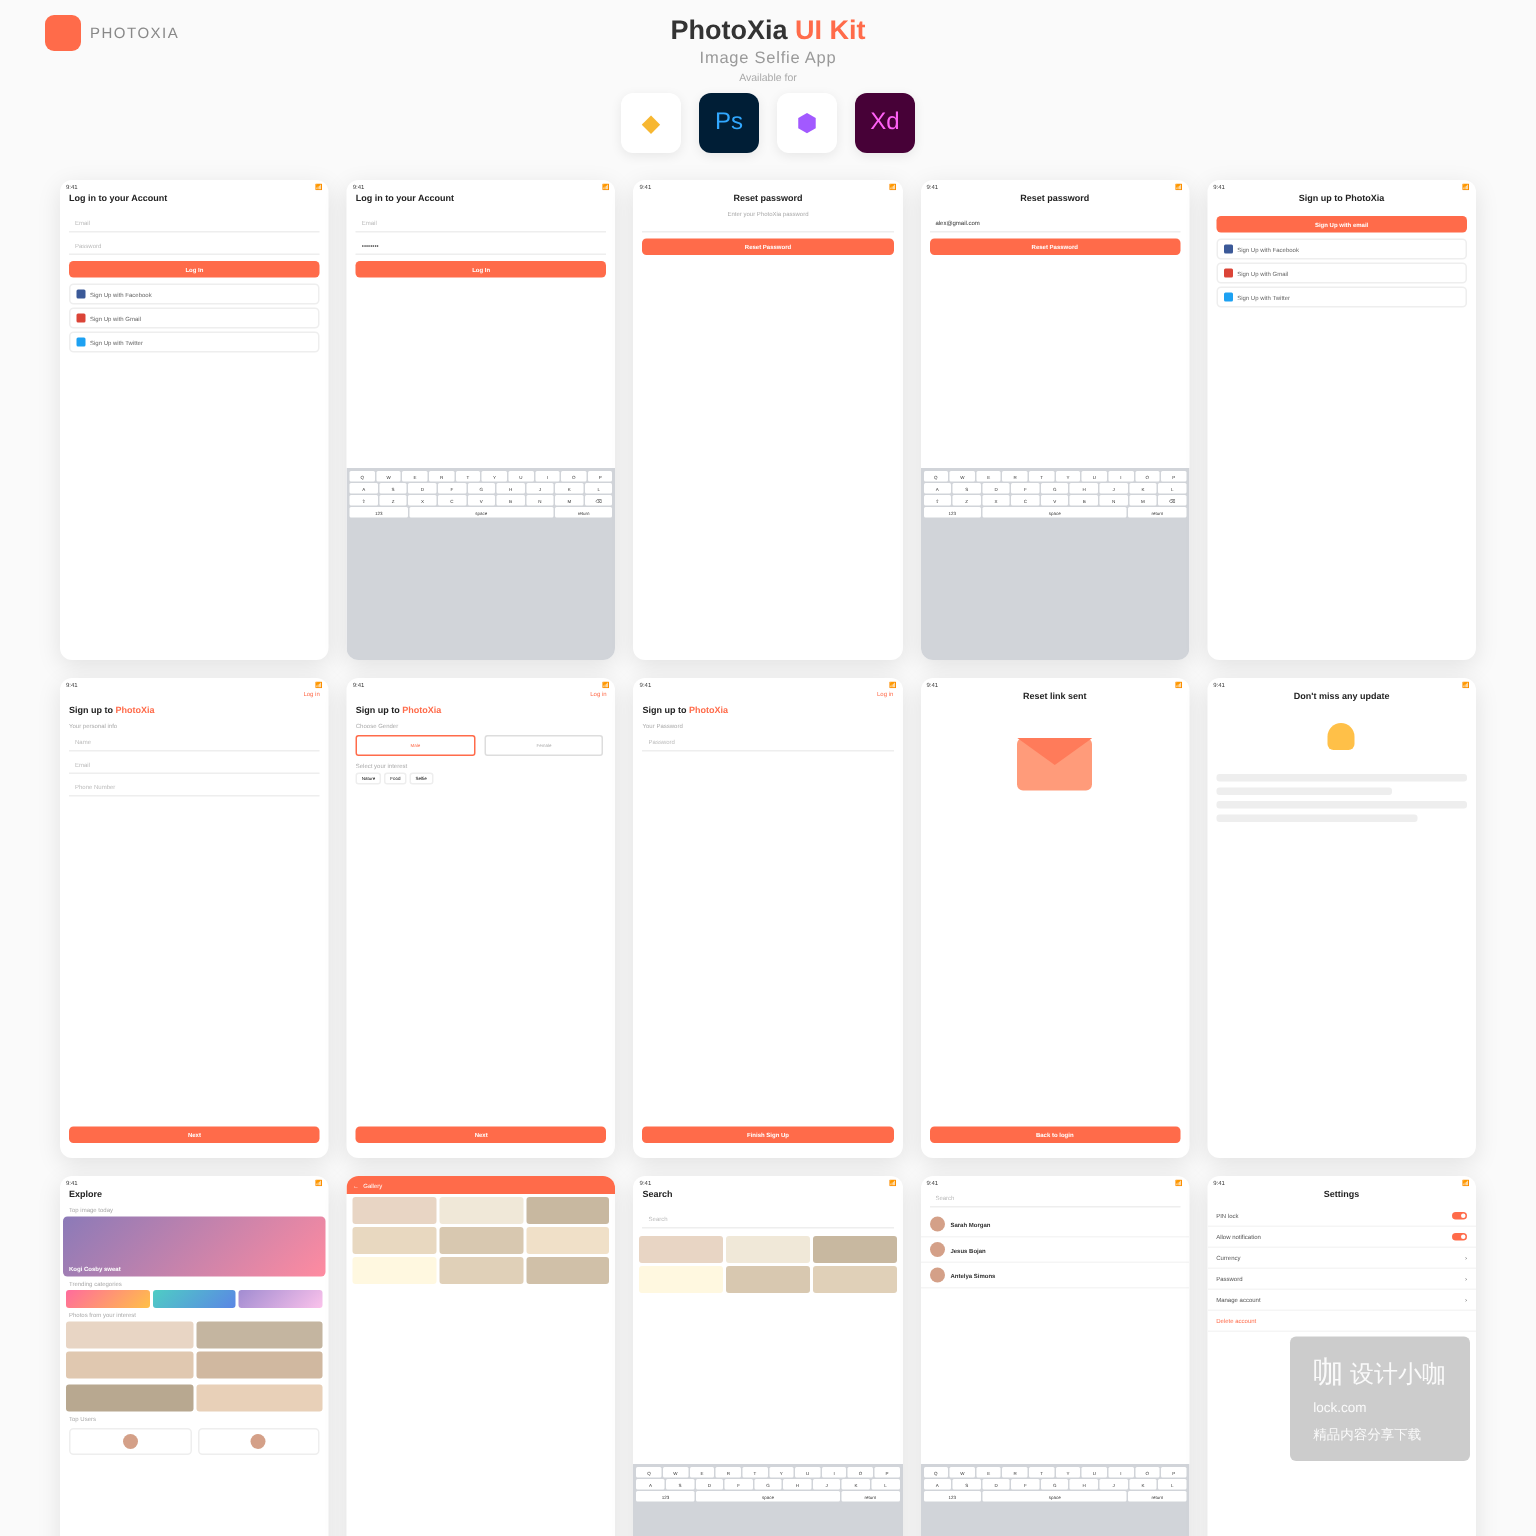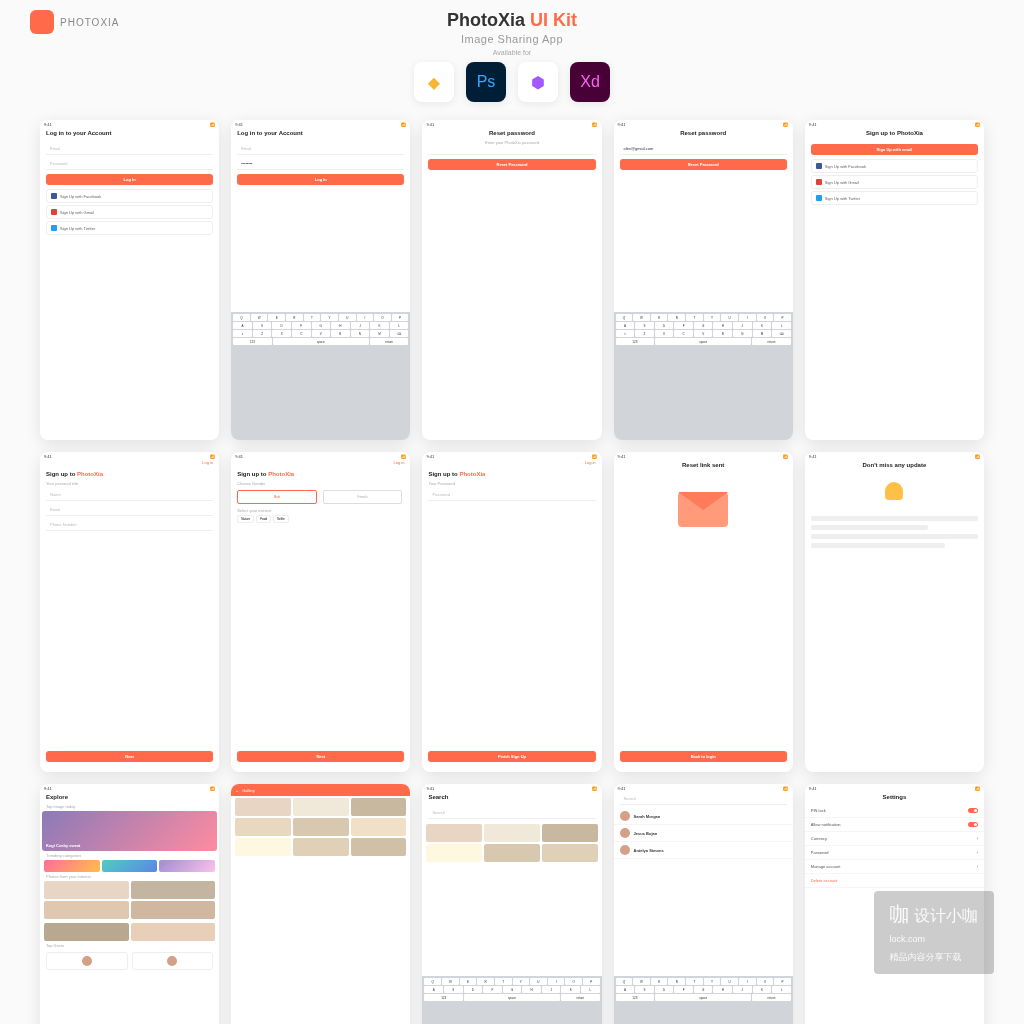--- a/index.html
+++ b/index.html
@@ -41,35 +41,35 @@
 .hd-o{background:#ff6b4a;height:12px;display:flex;align-items:center;padding:0 4px;gap:3px}
 .hd-o span{color:#fff;font-size:4px}
 .msg-i{display:flex;align-items:center;gap:4px;padding:3px 6px;border-bottom:1px solid #f5f5f5}
 .av{width:10px;height:10px;border-radius:50%;background:#d4a088;flex-shrink:0}
 .msg-t{flex:1}
 .msg-n{font-size:4px;font-weight:600;color:#333}
 .sett-i{display:flex;justify-content:space-between;padding:4px 6px;font-size:4px;color:#555;border-bottom:1px solid #f5f5f5}
 .tog{width:10px;height:5px;background:#ff6b4a;border-radius:3px;position:relative}
 .tog:after{content:"";position:absolute;right:1px;top:1px;width:3px;height:3px;background:#fff;border-radius:50%}
 .gbox{width:8px;height:8px;border:1px solid #ff6b4a;border-radius:2px;display:inline-flex;align-items:center;justify-content:center;font-size:3px;color:#ff6b4a;margin-right:2px}
-.wm{position:absolute;bottom:50px;right:30px;color:rgba(255,255,255,0.9);background:rgba(0,0,0,0.2);padding:10px 16px;border-radius:4px;font-size:16px}
+.wm{position:absolute;bottom:50px;right:44px;color:rgba(255,255,255,0.9);background:rgba(0,0,0,0.2);padding:10px 16px;border-radius:4px;font-size:16px}
 .wm-s{font-size:9px}
 .bell{width:18px;height:18px;background:#ffc048;border-radius:50% 50% 4px 4px;margin:10px auto}
 .sk{height:5px;background:#eee;border-radius:2px}
 </style>
 </head>
 <body>
 
 <div class="header">
   <div class="logo">
     <div class="logo-icon"></div>
     <span class="logo-text">PHOTOXIA</span>
   </div>
   <div class="title"><span>PhotoXia </span><span class="orange">UI Kit</span></div>
-  <div class="subtitle">Image Sharing App</div>
+  <div class="subtitle">Image Selfie App</div>
   <div class="avail">Available for</div>
   <div class="tools">
     <div class="tool" style="color:#f7b731">◆</div>
     <div class="tool" style="background:#001e36;color:#31a8ff">Ps</div>
     <div class="tool" style="color:#a259ff">⬢</div>
     <div class="tool" style="background:#470137;color:#ff61f6">Xd</div>
   </div>
 </div>
 
 <div class="grid">

